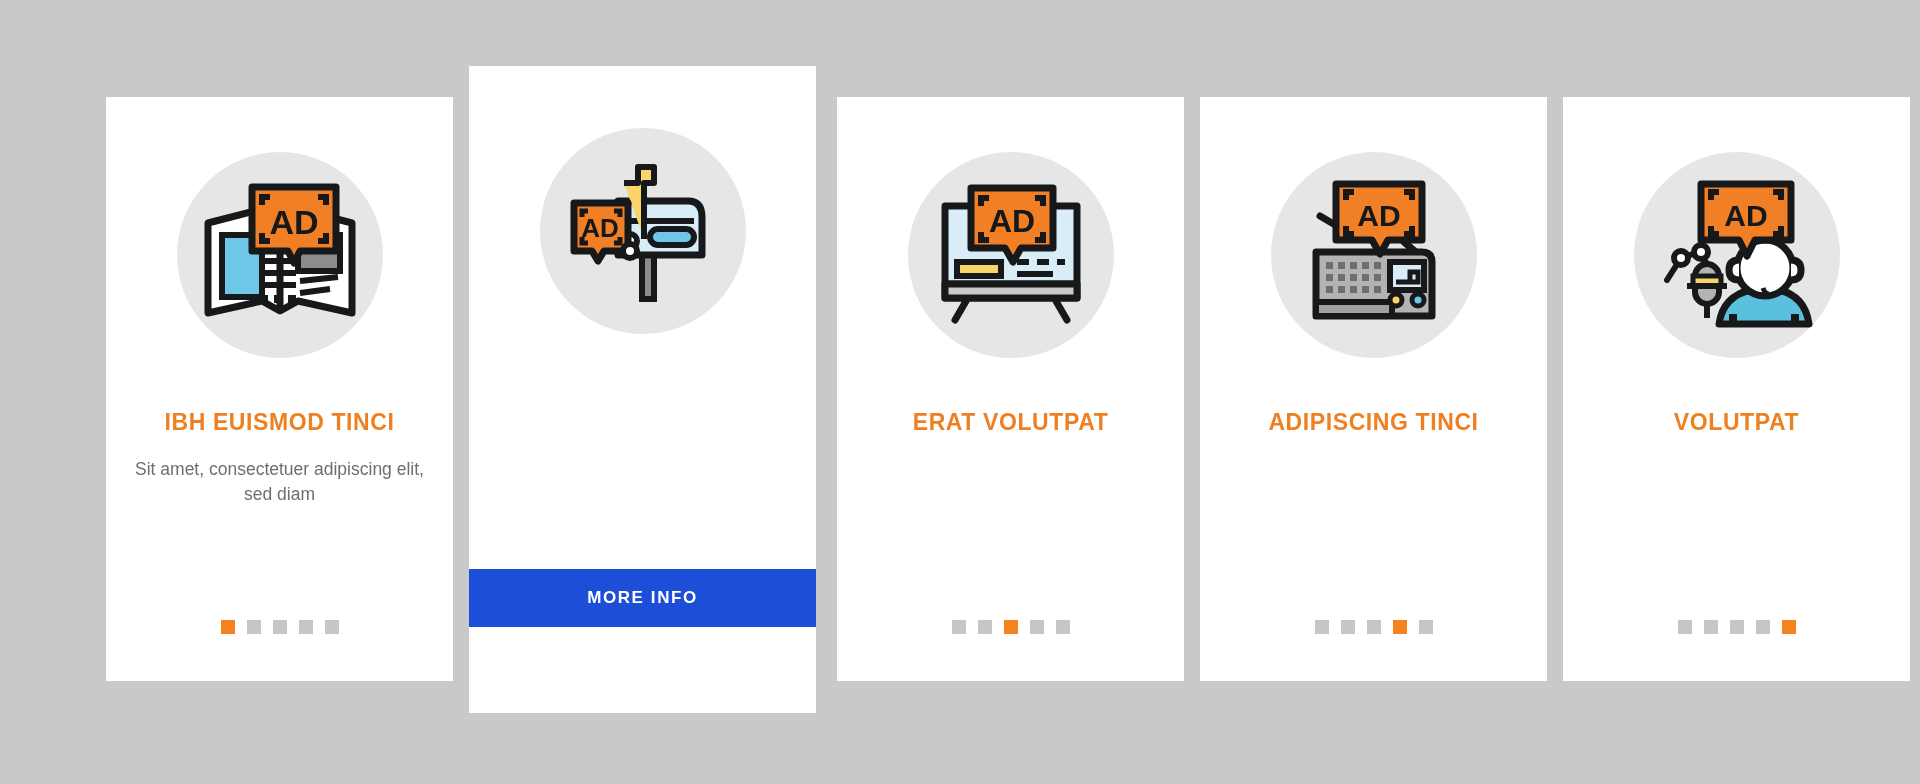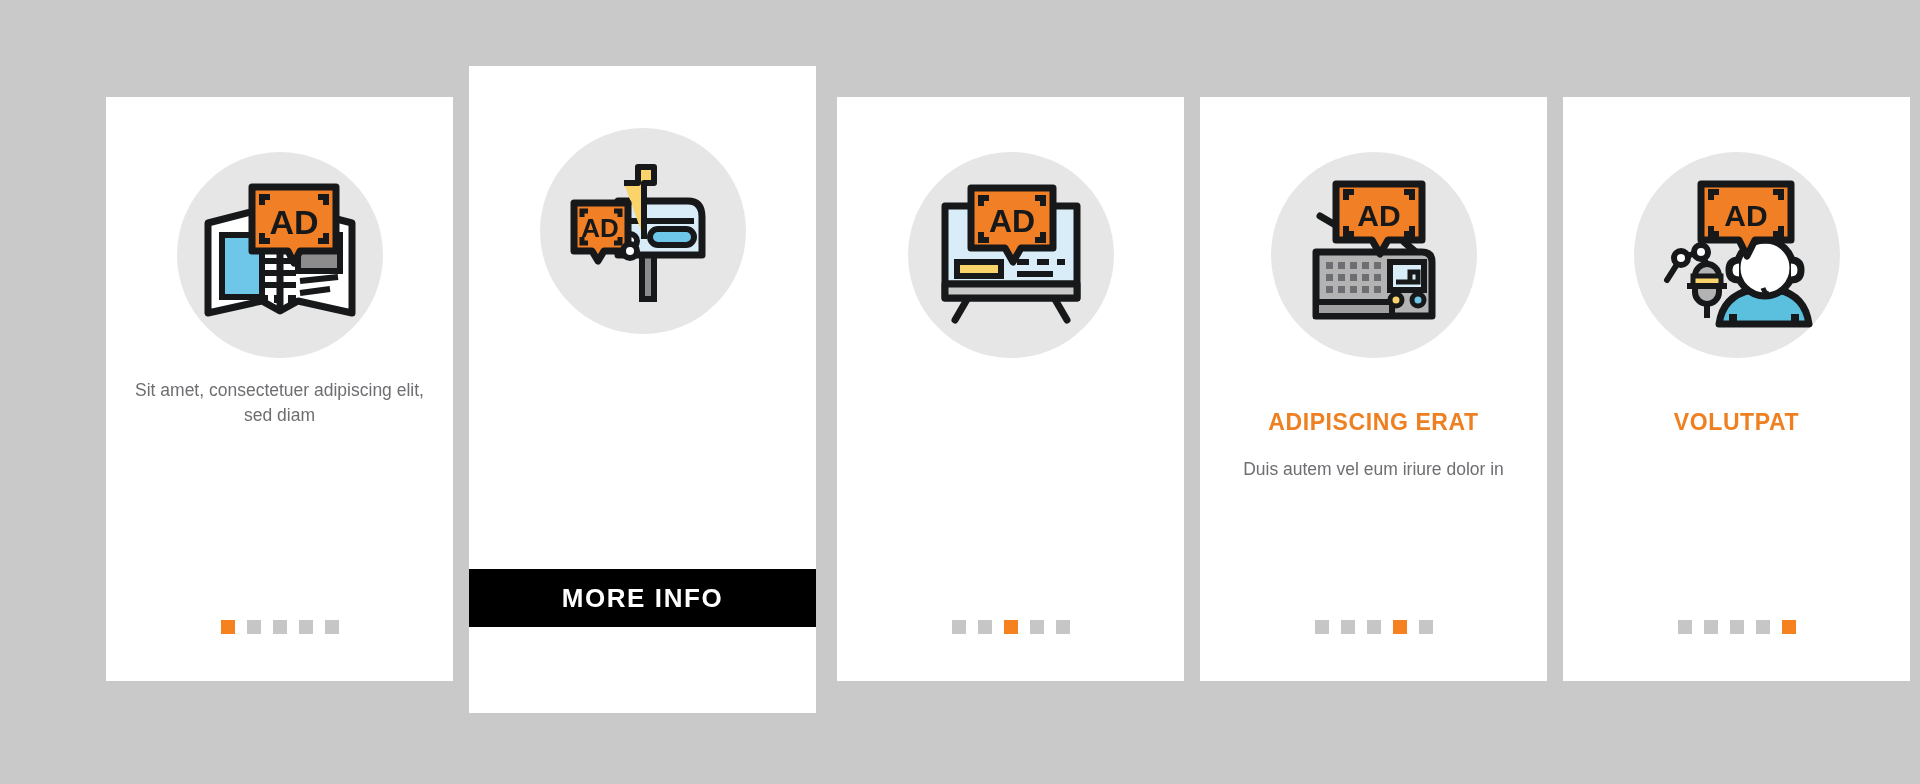--- a/index.html
+++ b/index.html
@@ -72,23 +72,23 @@
     gap:12px;
   }
   .dot{ width:14px;height:14px;background:#c6c6c6; }
   .dot.on{ background:#f5821f; }
 
   .more-btn{
     position:absolute;
     left:0;right:0;
     bottom:86px;
     height:58px;
-    background:#000000;
+    background:#1d4ed8;
     color:#ffffff;
-    font-size:26px;
+    font-size:17px;
     font-weight:bold;
     letter-spacing:1.6px;
     display:flex;
     align-items:center;
     justify-content:center;
     cursor:pointer;
     user-select:none;
   }
 </style>
 </head>
@@ -122,20 +122,21 @@
         <path d="M52 8 L136 8 L136 72 L100 72 L94 84 L88 72 L52 72 Z" fill="#f07f25" stroke="#16181a" stroke-width="7" stroke-linejoin="round"></path>
         <g stroke="#16181a" stroke-width="6" fill="none">
           <path d="M62 26 L62 18 L70 18"></path>
           <path d="M126 26 L126 18 L118 18"></path>
           <path d="M62 54 L62 62 L70 62"></path>
           <path d="M126 54 L126 62 L118 62"></path>
         </g>
         <text x="94" y="55" font-family="Liberation Sans, sans-serif" font-size="34" font-weight="bold" fill="#16181a" text-anchor="middle">AD</text>
       </svg>
     </div>
+    <div class="card-title">IBH EUISMOD TINCI</div>
     <div class="card-body">Sit amet, consectetuer adipiscing elit, sed diam</div>
     <div class="dots">
       <span class="dot on"></span>
       <span class="dot"></span>
       <span class="dot"></span>
       <span class="dot"></span>
       <span class="dot"></span>
     </div>
   </div>
 
@@ -190,20 +191,21 @@
         <path d="M42 8 L124 8 L124 68 L92 68 L84 82 L76 68 L42 68 Z" fill="#f07f25" stroke="#16181a" stroke-width="7" stroke-linejoin="round"></path>
         <g stroke="#16181a" stroke-width="6" fill="none">
           <path d="M52 26 L52 18 L60 18"></path>
           <path d="M114 26 L114 18 L106 18"></path>
           <path d="M52 52 L52 60 L60 60"></path>
           <path d="M114 52 L114 60 L106 60"></path>
         </g>
         <text x="83" y="52" font-family="Liberation Sans, sans-serif" font-size="32" font-weight="bold" fill="#16181a" text-anchor="middle">AD</text>
       </svg>
     </div>
+    <div class="card-title">ERAT VOLUTPAT</div>
     <div class="dots">
       <span class="dot"></span>
       <span class="dot"></span>
       <span class="dot on"></span>
       <span class="dot"></span>
       <span class="dot"></span>
     </div>
   </div>
 
   <div class="card std c4">
@@ -242,22 +244,21 @@
         <path d="M44 6 L130 6 L130 62 L96 62 L88 76 L80 62 L44 62 Z" fill="#f07f25" stroke="#16181a" stroke-width="7" stroke-linejoin="round"></path>
         <g stroke="#16181a" stroke-width="6" fill="none">
           <path d="M54 22 L54 14 L62 14"></path>
           <path d="M120 22 L120 14 L112 14"></path>
           <path d="M54 48 L54 56 L62 56"></path>
           <path d="M120 48 L120 56 L112 56"></path>
         </g>
         <text x="87" y="48" font-family="Liberation Sans, sans-serif" font-size="30" font-weight="bold" fill="#16181a" text-anchor="middle">AD</text>
       </svg>
     </div>
-    <div class="card-title">ADIPISCING ERAT</div>
-    <div class="card-body">Duis autem vel eum iriure dolor in</div>
+    <div class="card-title">ADIPISCING TINCI</div>
     <div class="dots">
       <span class="dot"></span>
       <span class="dot"></span>
       <span class="dot"></span>
       <span class="dot on"></span>
       <span class="dot"></span>
     </div>
   </div>
 
   <div class="card std c5">

